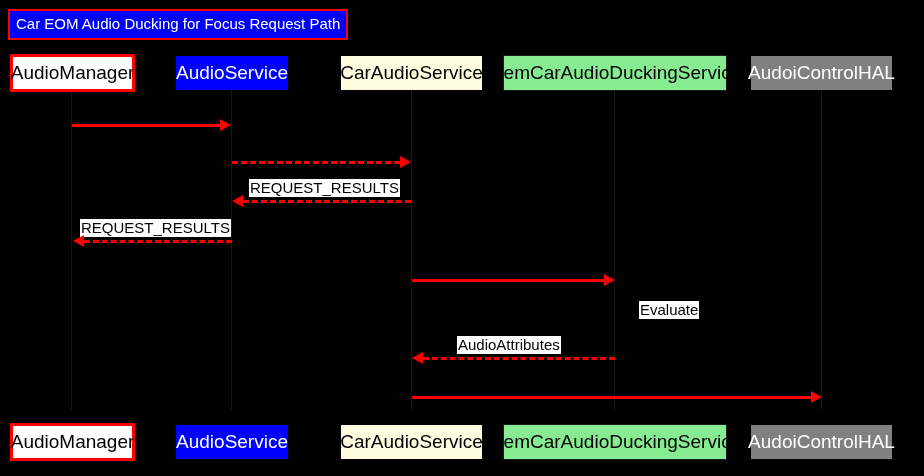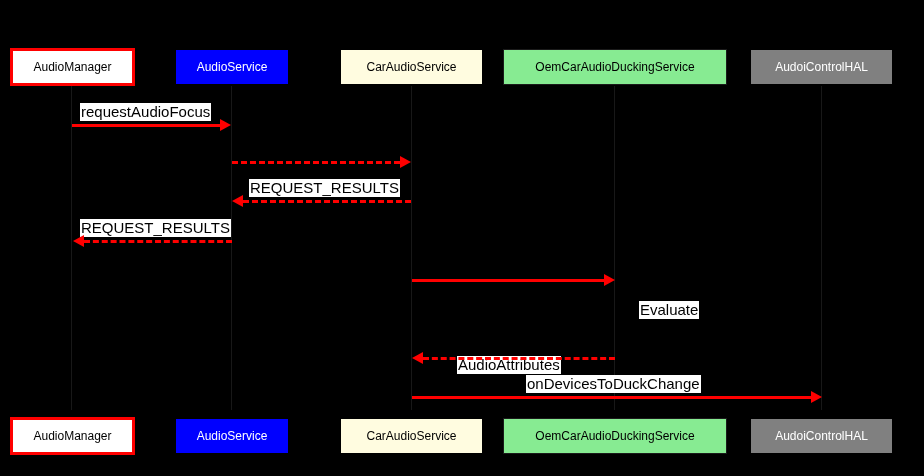--- a/index.html
+++ b/index.html
@@ -28,23 +28,24 @@
     white-space: nowrap;
   }
 
   
   .participant {
     position: absolute;
     box-sizing: border-box;
     display: flex;
     align-items: center;
     justify-content: center;
-    font-size: 12px;
+    font-size: 19px;
     white-space: nowrap;
     line-height: 16px;
+    margin-top: 6px;
   }
 
   
   .lifeline {
     position: absolute;
     width: 1px;
     background: #181818;
   }
 
   
@@ -88,20 +89,21 @@
     line-height: 18px;
     padding: 0 1px;
     white-space: nowrap;
   }
 </style>
 </head>
 <body>
 
 <div id="canvas">
 
+  <div class="diagram-title" style="left:8px; top:9px;">Car EOM Audio Ducking for Focus Request Path</div>
 
   <div class="lifeline" style="left:71px;  top:86px; height:324px;"></div>
   <div class="lifeline" style="left:231px; top:86px; height:324px;"></div>
   <div class="lifeline" style="left:411px; top:86px; height:324px;"></div>
   <div class="lifeline" style="left:614px; top:86px; height:324px;"></div>
   <div class="lifeline" style="left:821px; top:86px; height:324px;"></div>
 
   <div class="participant" style="left:10px; top:48px; width:125px; height:38px; background:#FFFFFF; border:3px solid #FF0000; color:#000000;">
     <span>AudioManager</span>
   </div>
@@ -115,45 +117,43 @@
   </div>
 
   <div class="participant" style="left:503px; top:49px; width:224px; height:36px; background:#87EB92; border:1px solid #1a1a1a; color:#000000;">
     <span>OemCarAudioDuckingService</span>
   </div>
 
   <div class="participant" style="left:751px; top:50px; width:141px; height:34px; background:#808080; border:1px solid #808080; color:#FFFFFF;">
     <span>AudoiControlHAL</span>
   </div>
 
-  <div class="msg-label" style="left:80px; top:103px;">requestAudioFocus</div>
   <div class="msg-line" style="left:72px; top:124px; width:148px;"></div>
   <div class="arrow-head right" style="left:220px; top:119px;"></div>
 
   <div class="msg-line dashed" style="left:232px; top:161px; width:168px;"></div>
   <div class="arrow-head right" style="left:400px; top:156px;"></div>
 
   <div class="msg-label" style="left:249px; top:179px;">REQUEST_RESULTS</div>
   <div class="msg-line dashed" style="left:243px; top:200px; width:168px;"></div>
   <div class="arrow-head left" style="left:232px; top:195px;"></div>
 
   <div class="msg-label" style="left:80px; top:219px;">REQUEST_RESULTS</div>
   <div class="msg-line dashed" style="left:84px; top:240px; width:148px;"></div>
   <div class="arrow-head left" style="left:73px; top:235px;"></div>
 
   <div class="msg-line" style="left:412px; top:279px; width:192px;"></div>
   <div class="arrow-head right" style="left:604px; top:274px;"></div>
 
   <div class="note-label" style="left:639px; top:301px;">Evaluate</div>
 
-  <div class="msg-label" style="left:457px; top:336px;margin-top:20px;">AudioAttributes</div>
+  <div class="msg-label" style="left:457px; top:336px;">AudioAttributes</div>
   <div class="msg-line dashed" style="left:423px; top:357px; width:192px;"></div>
   <div class="arrow-head left" style="left:412px; top:352px;"></div>
 
-  <div class="msg-label" style="left:526px; top:375px;">onDevicesToDuckChange</div>
   <div class="msg-line" style="left:412px; top:396px; width:399px;"></div>
   <div class="arrow-head right" style="left:811px; top:391px;"></div>
 
   <div class="participant" style="left:10px; top:417px; width:125px; height:38px; background:#FFFFFF; border:3px solid #FF0000; color:#000000;">
     <span>AudioManager</span>
   </div>
 
   <div class="participant" style="left:176px; top:419px; width:112px; height:34px; background:#0000FF; border:1px solid #0000FF; color:#FFFFFF;">
     <span>AudioService</span>
   </div>

